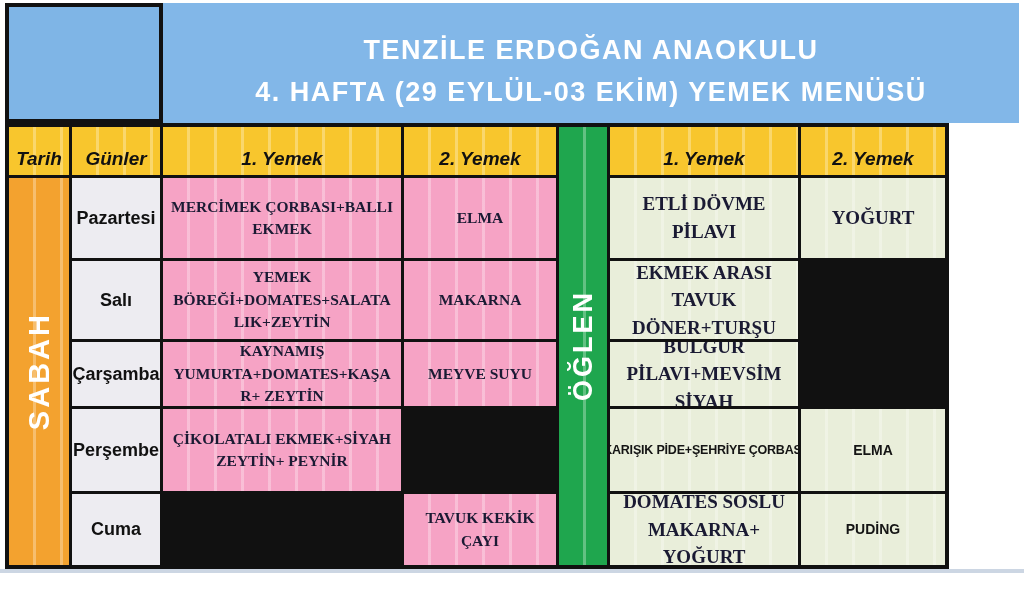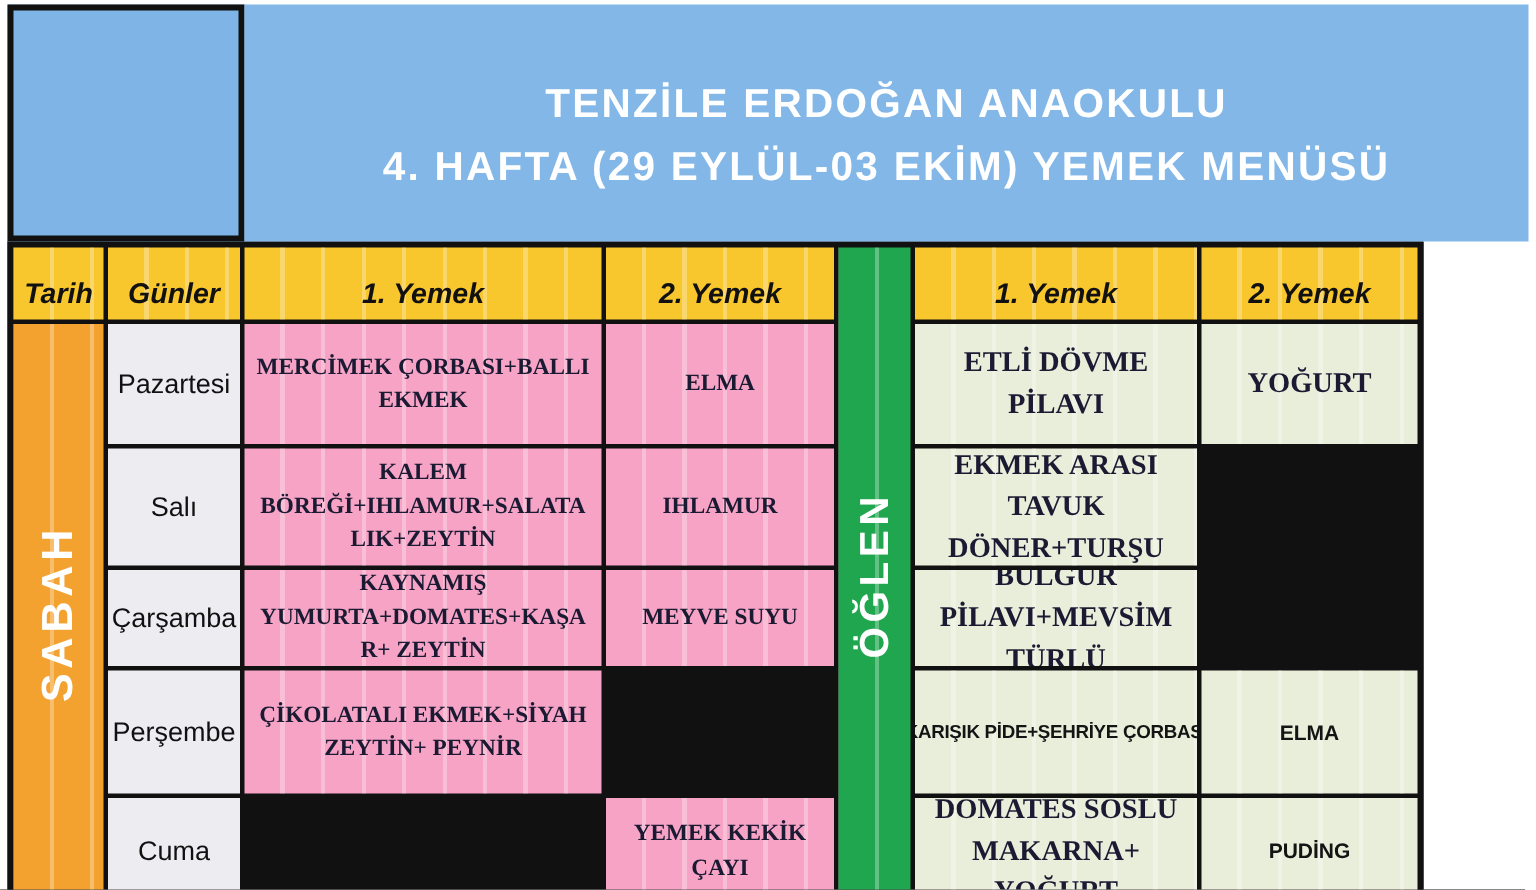--- a/index.html
+++ b/index.html
@@ -8,21 +8,21 @@
     background:#ffffff;
     font-family:"Liberation Sans",sans-serif;
     position:relative;overflow:hidden;
   }
   .page{width:1024px;height:593px;position:relative;}
 
   
   .header-row{
     display:flex;
     margin:3px 5px 0 5px;
-    height:158px;
+    height:120px;
   }
   .corner-box{
     width:158px;
     box-sizing:border-box;
     border:4px solid #111111;
     background:#7fb5e6;
     flex:none;
   }
   .banner{
     flex:1;
@@ -70,21 +70,21 @@
     background-color:#f8c62d;
     align-items:flex-end;
     padding-bottom:5px;
     font-style:italic;
     font-weight:bold;
     font-size:19px;
     color:#111111;
   }
   .day-cell{
     background:#edecf1;
-    font-weight:normal;
+    font-weight:bold;
     font-size:18px;
     color:#111111;
   }
   .pink{
     background-color:#f6a3c5;
   }
   .ltgreen{
     background-color:#e9eeda;
   }
   .meal{
@@ -167,36 +167,36 @@
       <span class="vlabel sabah">SABAH</span>
     </div>
 
     <div class="cell day-cell c2 r2">Pazartesi</div>
     <div class="cell pink stripes meal c3 r2">MERCİMEK ÇORBASI+BALLI EKMEK</div>
     <div class="cell pink stripes meal c4 r2">ELMA</div>
     <div class="cell ltgreen stripes meal meal-r c6 r2">ETLİ DÖVME PİLAVI</div>
     <div class="cell ltgreen stripes meal meal-r c7 r2">YOĞURT</div>
 
     <div class="cell day-cell c2 r3">Salı</div>
-    <div class="cell pink stripes meal c3 r3">KALEM BÖREĞİ+IHLAMUR+SALATALIK+ZEYTİN</div>
-    <div class="cell pink stripes meal c4 r3">IHLAMUR</div>
+    <div class="cell pink stripes meal c3 r3">YEMEK BÖREĞİ+DOMATES+SALATALIK+ZEYTİN</div>
+    <div class="cell pink stripes meal c4 r3">MAKARNA</div>
     <div class="cell ltgreen stripes meal meal-r c6 r3">EKMEK ARASI TAVUK DÖNER+TURŞU</div>
 
     <div class="cell day-cell c2 r4">Çarşamba</div>
     <div class="cell pink stripes meal c3 r4">KAYNAMIŞ YUMURTA+DOMATES+KAŞAR+ ZEYTİN</div>
     <div class="cell pink stripes meal c4 r4">MEYVE SUYU</div>
-    <div class="cell ltgreen stripes meal meal-r c6 r4">BULGUR PİLAVI+MEVSİM TÜRLÜ</div>
+    <div class="cell ltgreen stripes meal meal-r c6 r4">BULGUR PİLAVI+MEVSİM SİYAH</div>
 
     <div class="cell day-cell c2 r5">Perşembe</div>
     <div class="cell pink stripes meal c3 r5">ÇİKOLATALI EKMEK+SİYAH ZEYTİN+ PEYNİR</div>
     <div class="cell ltgreen stripes meal sans-sm c6 r5">KARIŞIK PİDE+ŞEHRİYE ÇORBASI</div>
     <div class="cell ltgreen stripes meal sans c7 r5">ELMA</div>
 
     <div class="cell day-cell c2 r6">Cuma</div>
-    <div class="cell pink stripes meal c4 r6">YEMEK KEKİK ÇAYI</div>
+    <div class="cell pink stripes meal c4 r6">TAVUK KEKİK ÇAYI</div>
     <div class="cell ltgreen stripes meal meal-r c6 r6">DOMATES SOSLU MAKARNA+ YOĞURT</div>
     <div class="cell ltgreen stripes meal sans c7 r6">PUDİNG</div>
 
   </div>
 
   <div class="bottom-strip"></div>
 
 </div>
 
 </body></html>

